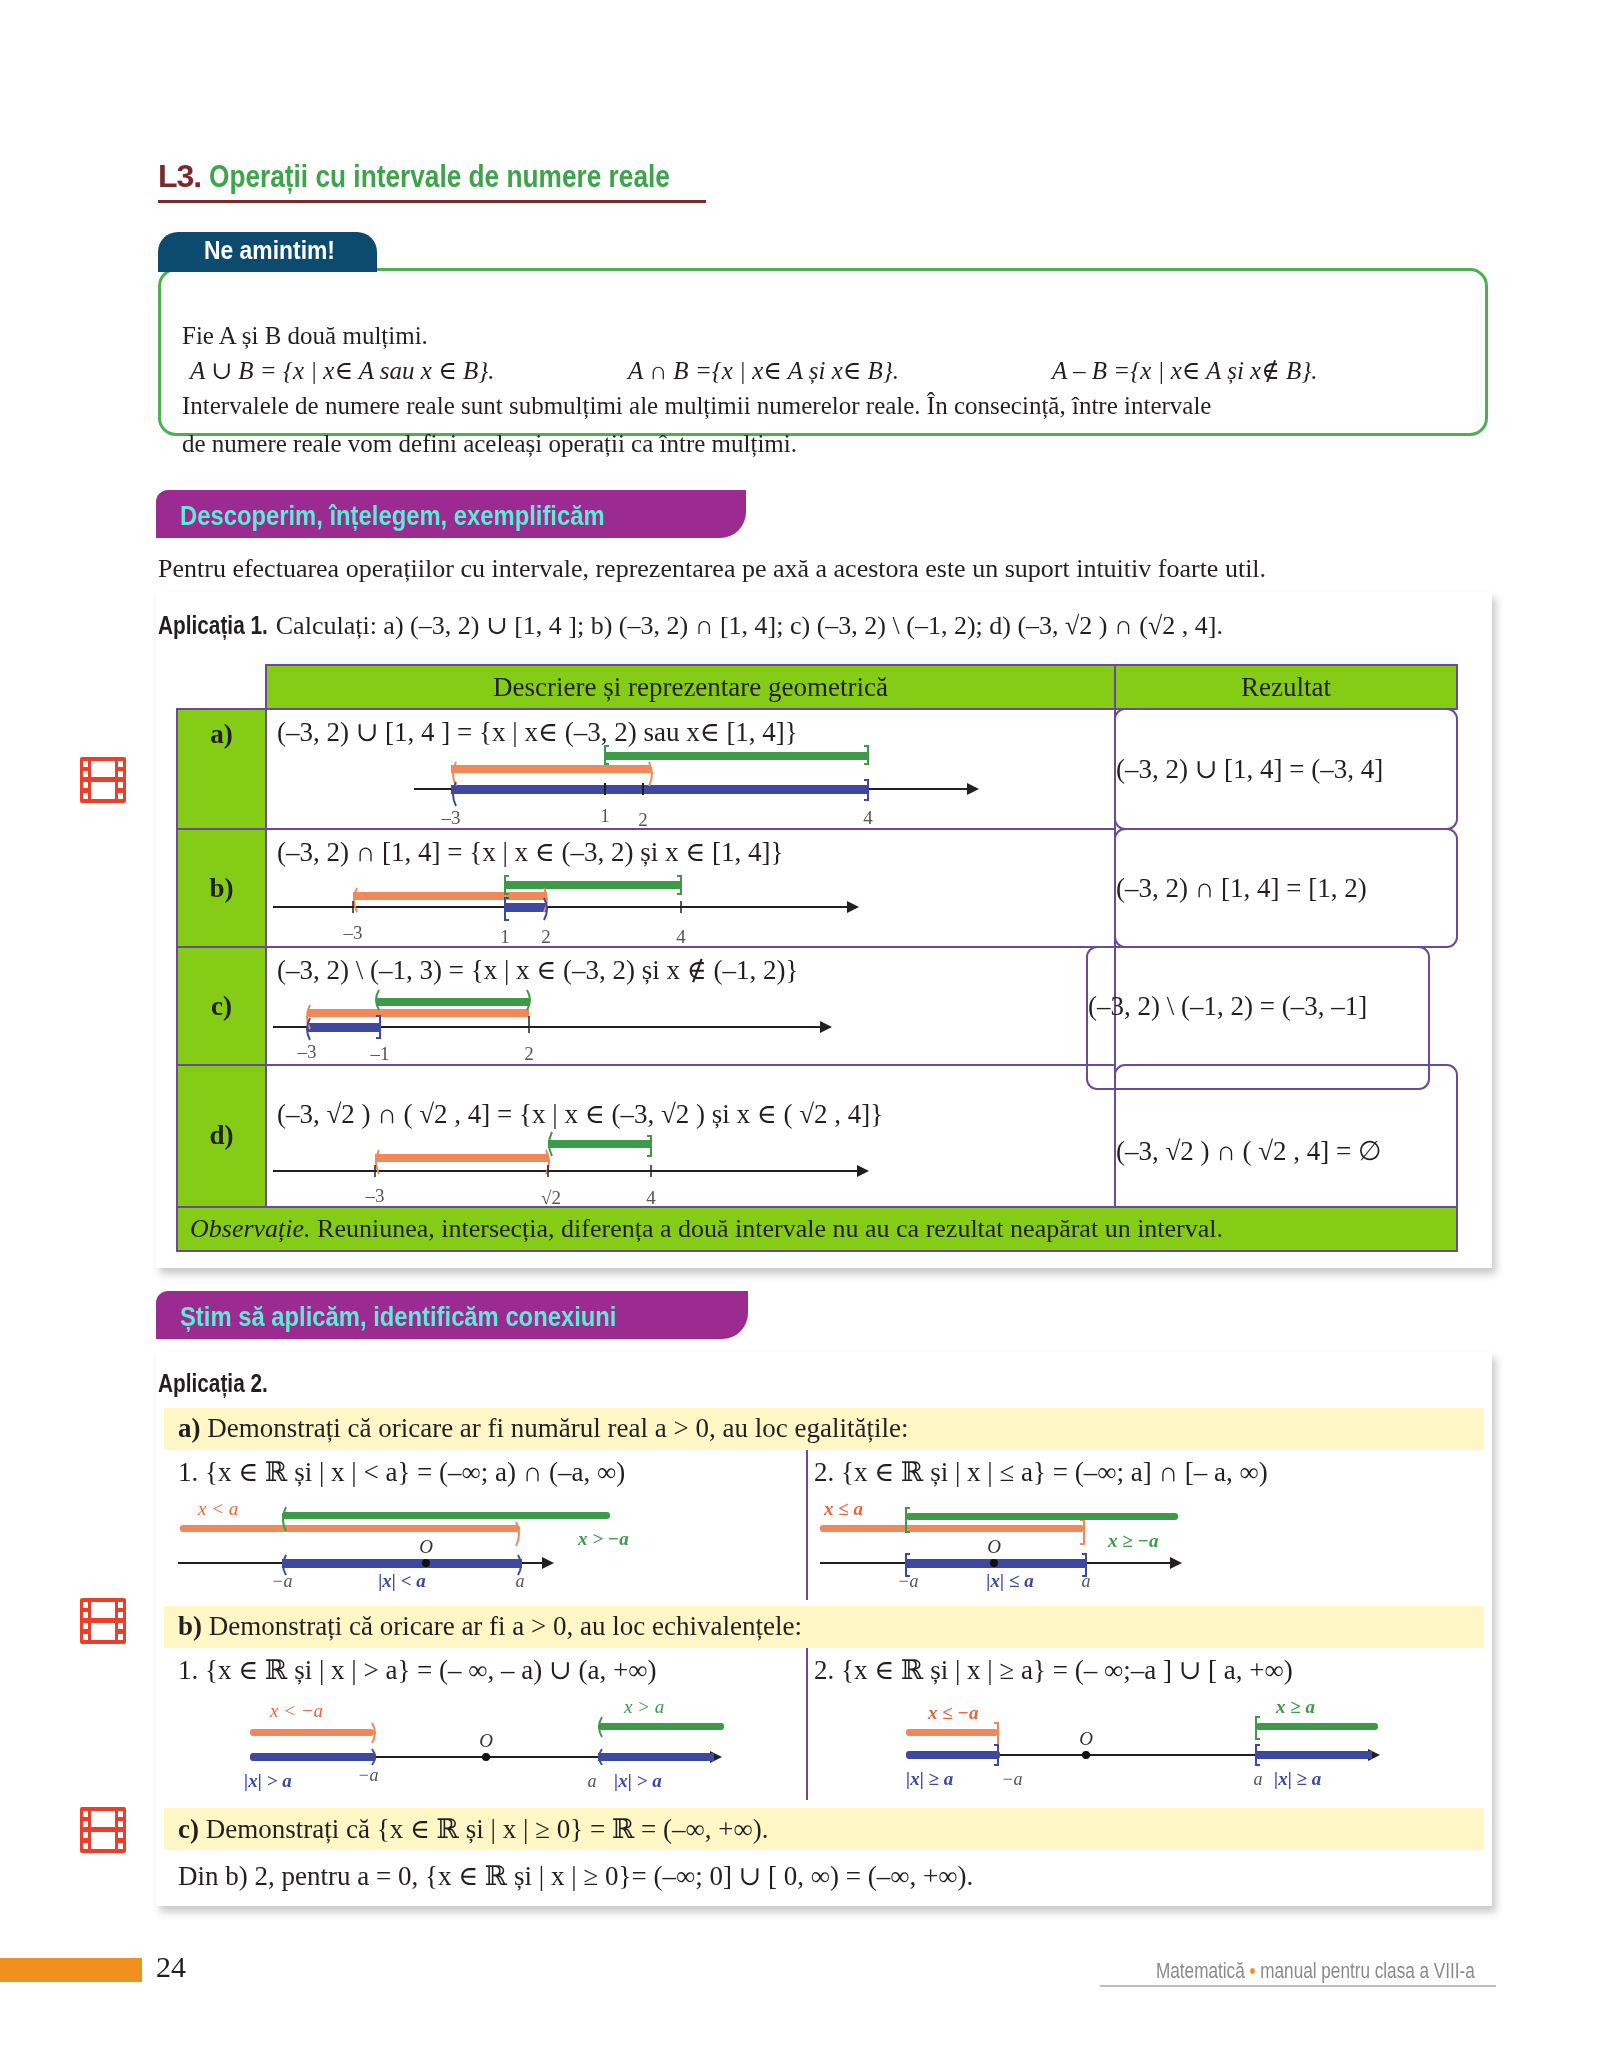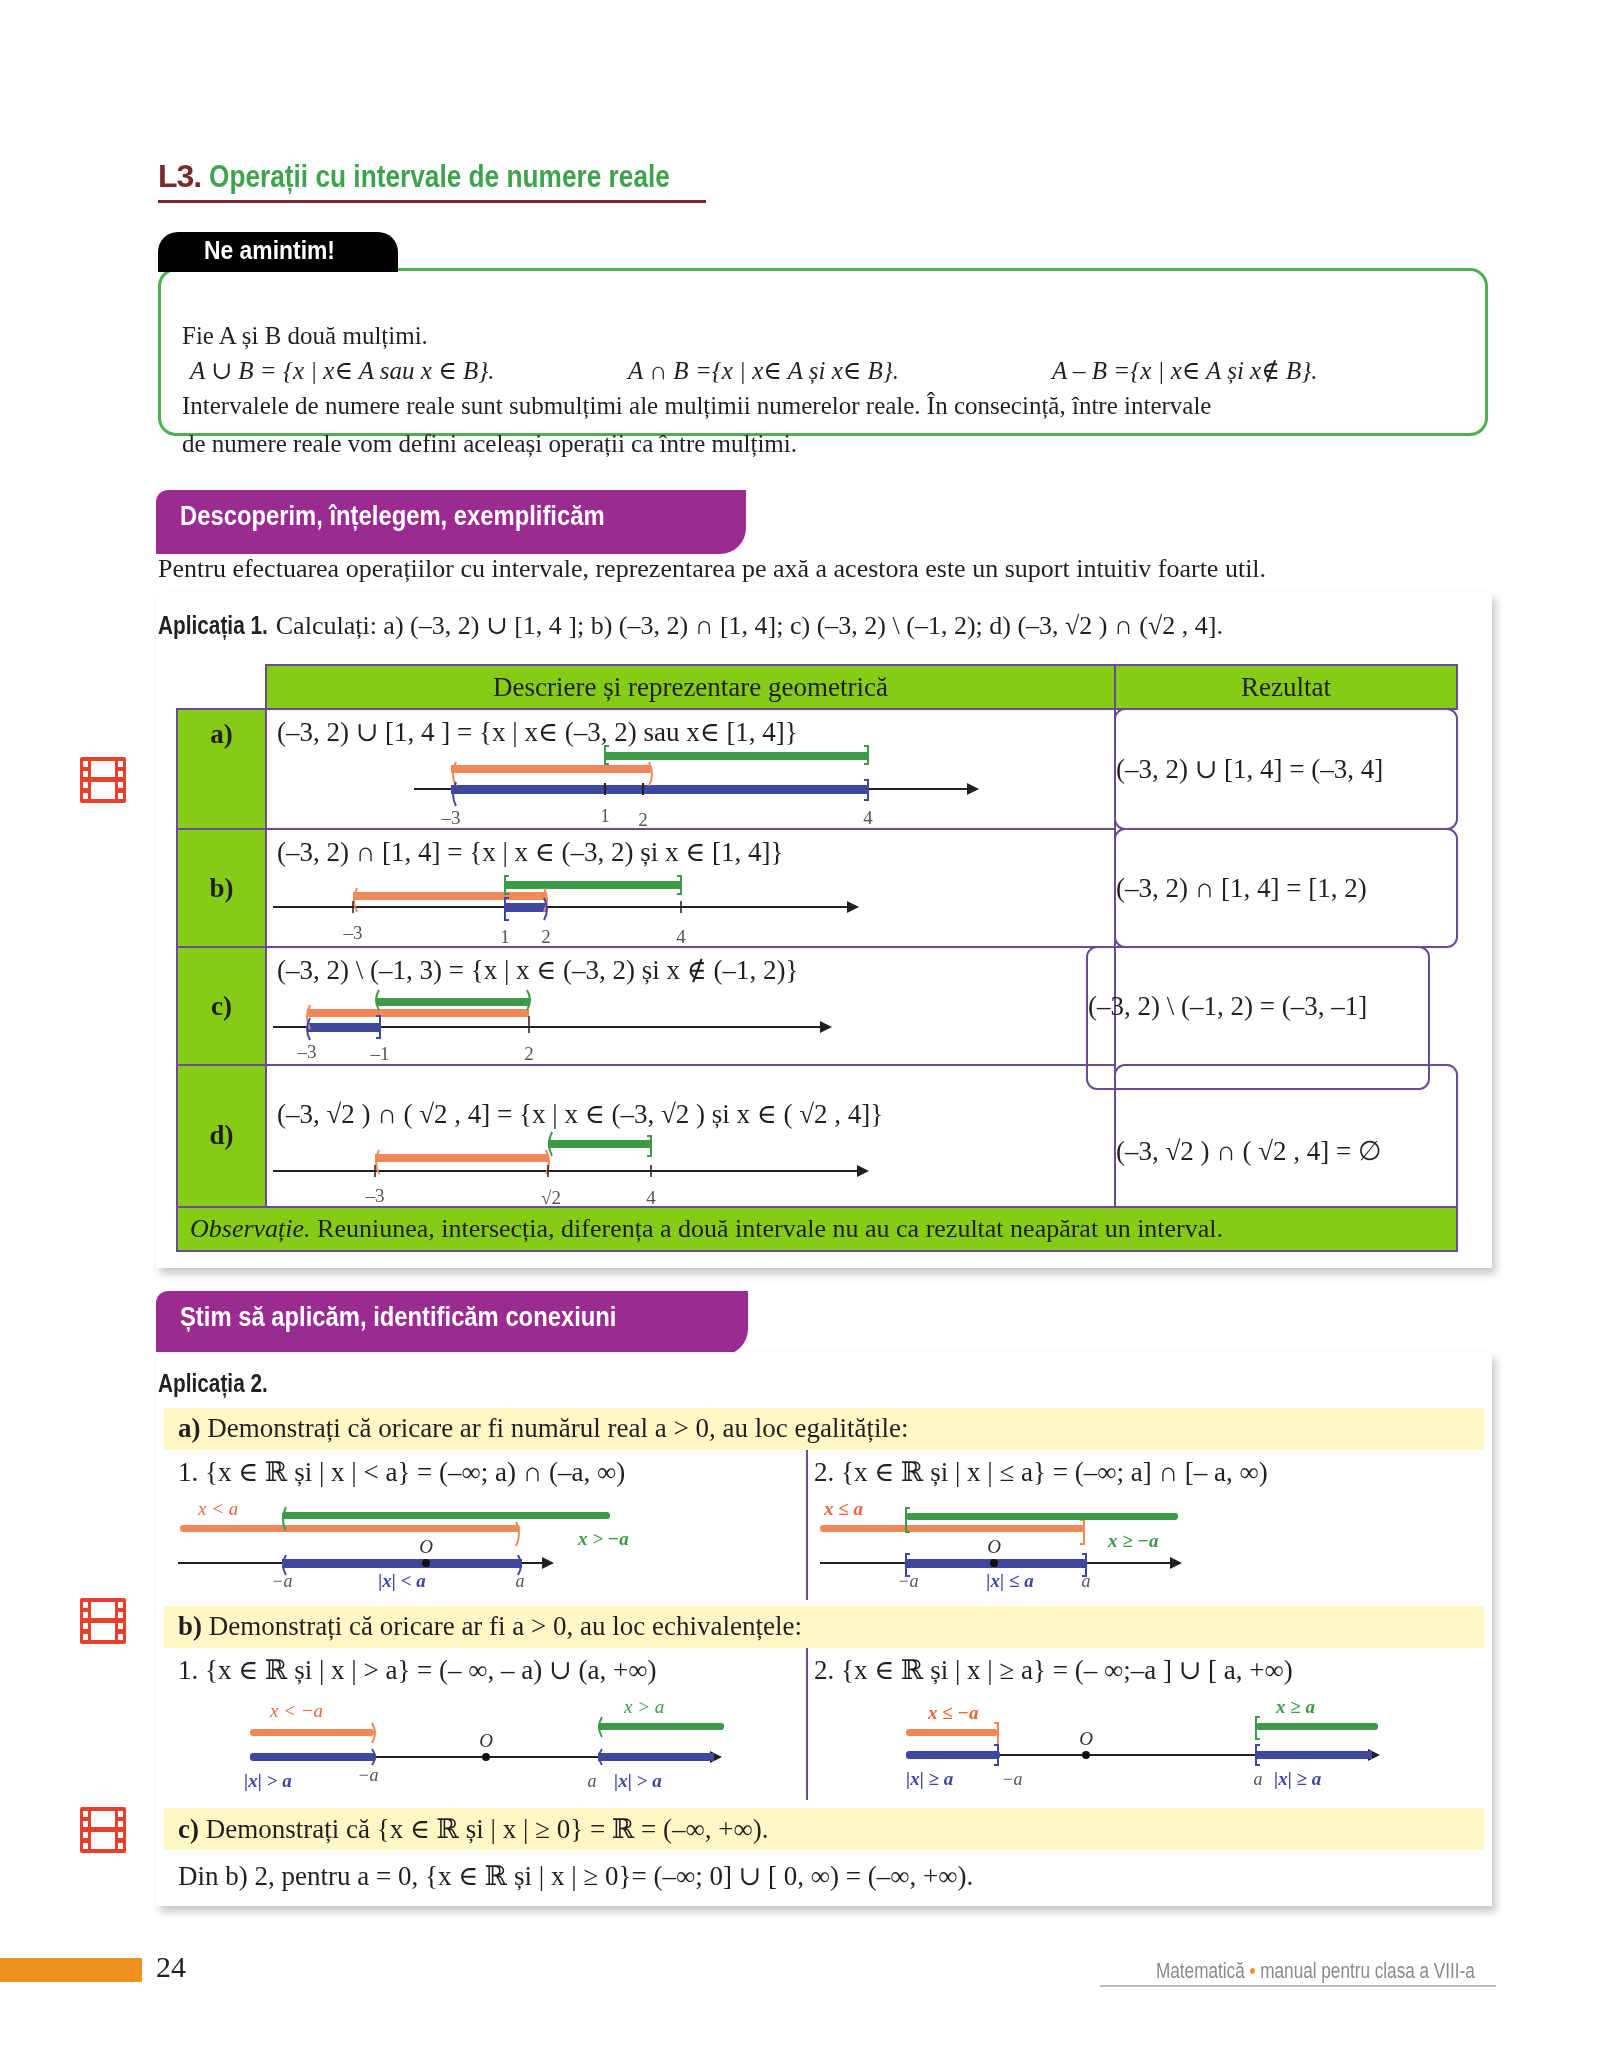--- a/index.html
+++ b/index.html
@@ -10,33 +10,33 @@
   }
   .abs { position: absolute; }
 
   
   #lesson-title { left: 158px; top: 158px; font-size: 32px; white-space: nowrap; }
   #lesson-title .num { color: #7b2a2b; font-weight: 900; font-family: "Liberation Sans", sans-serif; letter-spacing: -1px; }
   #lesson-title .txt { color: #3fa34d; font-weight: bold; font-family: "Liberation Sans", sans-serif; display:inline-block; transform: scaleX(0.82); transform-origin: left center; margin-left: 8px; }
   #lesson-underline { left: 158px; top: 200px; width: 548px; height: 3px; background: #7b2a2b; }
 
   
-  #remember-tab { left: 158px; top: 232px; width: 240px; height: 40px; background: #000000; border-radius: 20px 20px 0 0; color: #fff; }
+  #remember-tab { left: 158px; top: 232px; width: 219px; height: 40px; background: #0c4a6e; border-radius: 20px 20px 0 0; color: #fff; }
   #remember-tab span { position: absolute; left: 46px; top: 3px; font-size: 26px; font-weight: bold; font-family: "Liberation Sans", sans-serif; transform: scaleX(0.88); transform-origin: left center; white-space: nowrap; }
   #remember-box { left: 158px; top: 268px; width: 1330px; height: 168px; border: 3px solid #4cb051; border-radius: 18px; box-sizing: border-box; }
   .rb-line { position: absolute; left: 182px; font-size: 25px; white-space: nowrap; margin-top: 40px; }
   #rb-l1 { top: 282px; }
   #rb-l2 { top: 316px; left: 190px; }
   #rb-l3 { top: 352px; }
   #rb-l4 { top: 390px; }
   #rb-l2 .f2 { position: absolute; left: 438px; }
   #rb-l2 .f3 { position: absolute; left: 862px; }
 
   
-  .sec-head { background: #9b2a91; color: #ffffff; height: 64px; border-radius: 12px 0 26px 0; }
+  .sec-head { background: #9b2a91; color: #5eead4; height: 48px; border-radius: 12px 0 26px 0; }
   .sec-head span { position: absolute; left: 24px; top: 10px; font-size: 28px; font-weight: bold; font-family: "Liberation Sans", sans-serif; transform: scaleX(0.85); transform-origin: left center; white-space: nowrap; }
   #sec1 { left: 156px; top: 490px; width: 590px; }
   #sec2 { left: 156px; top: 1291px; width: 592px; }
 
   #intro-text { left: 158px; top: 554px; font-size: 26px; white-space: nowrap; }
 
   
   #app1-panel { left: 156px; top: 592px; width: 1336px; height: 676px; background: #fff; box-shadow: 4px 6px 8px rgba(0,0,0,0.22); }
   #app1-title { left: 158px; top: 610px; font-size: 26px; white-space: nowrap; }
   #app1-title b.lbl { font-family: "Liberation Sans", sans-serif; display:inline-block; transform: scaleX(0.8); transform-origin: left center; margin-right: -26px; }

